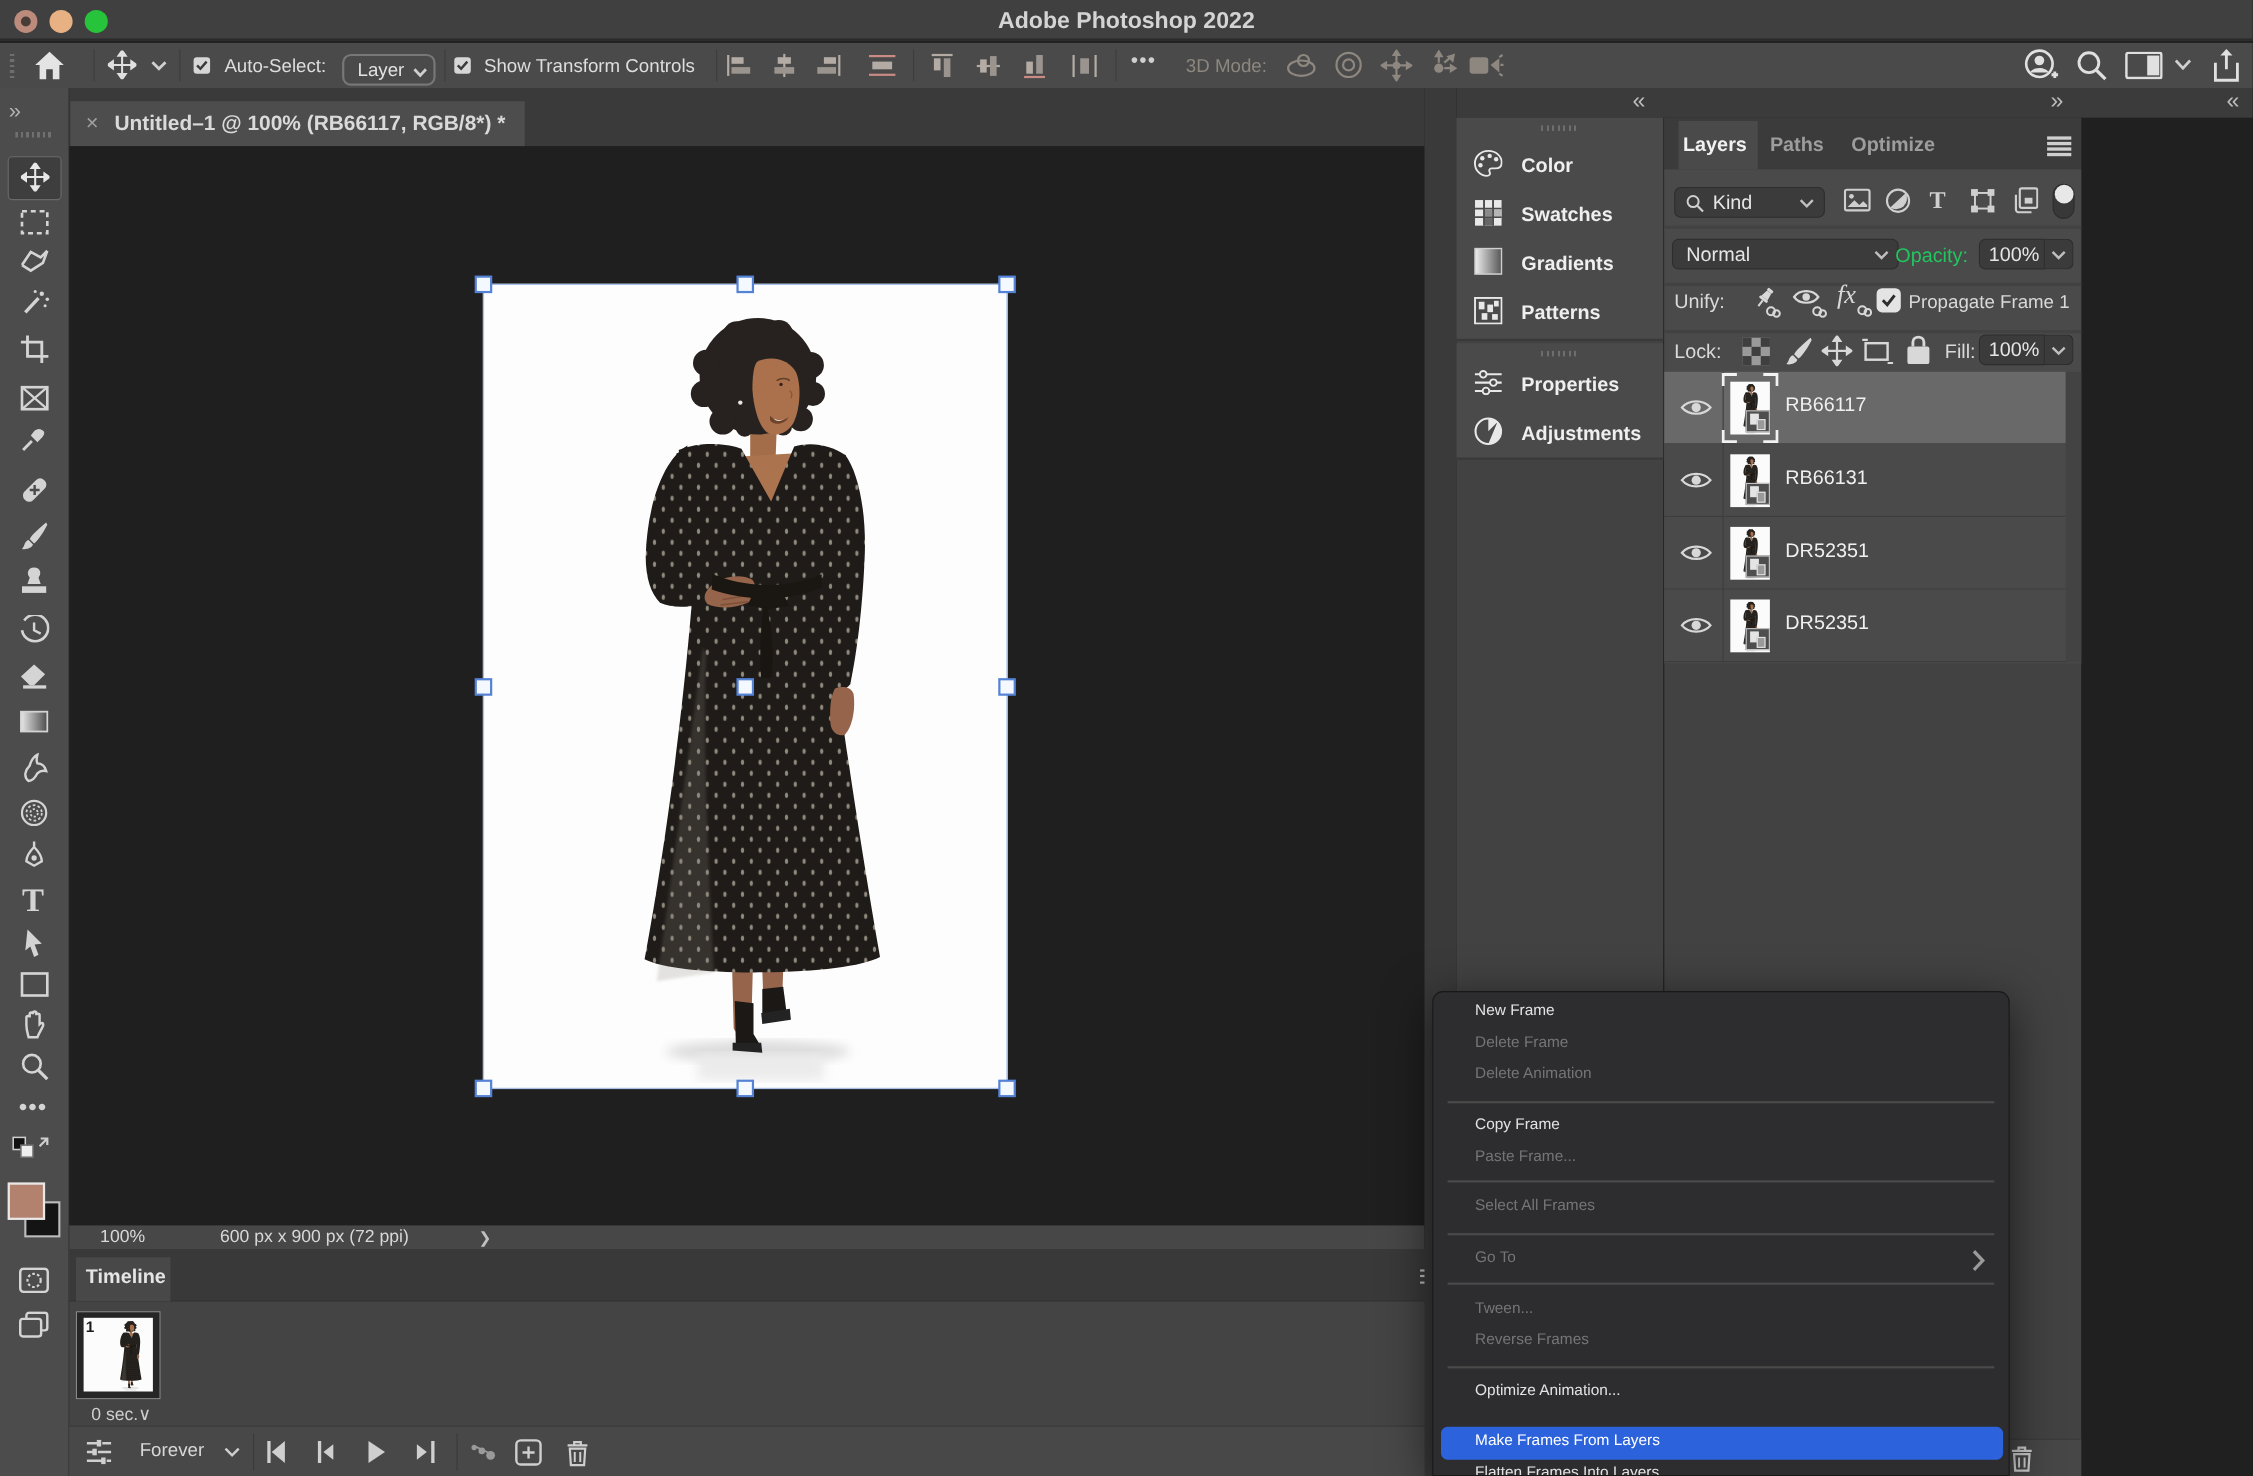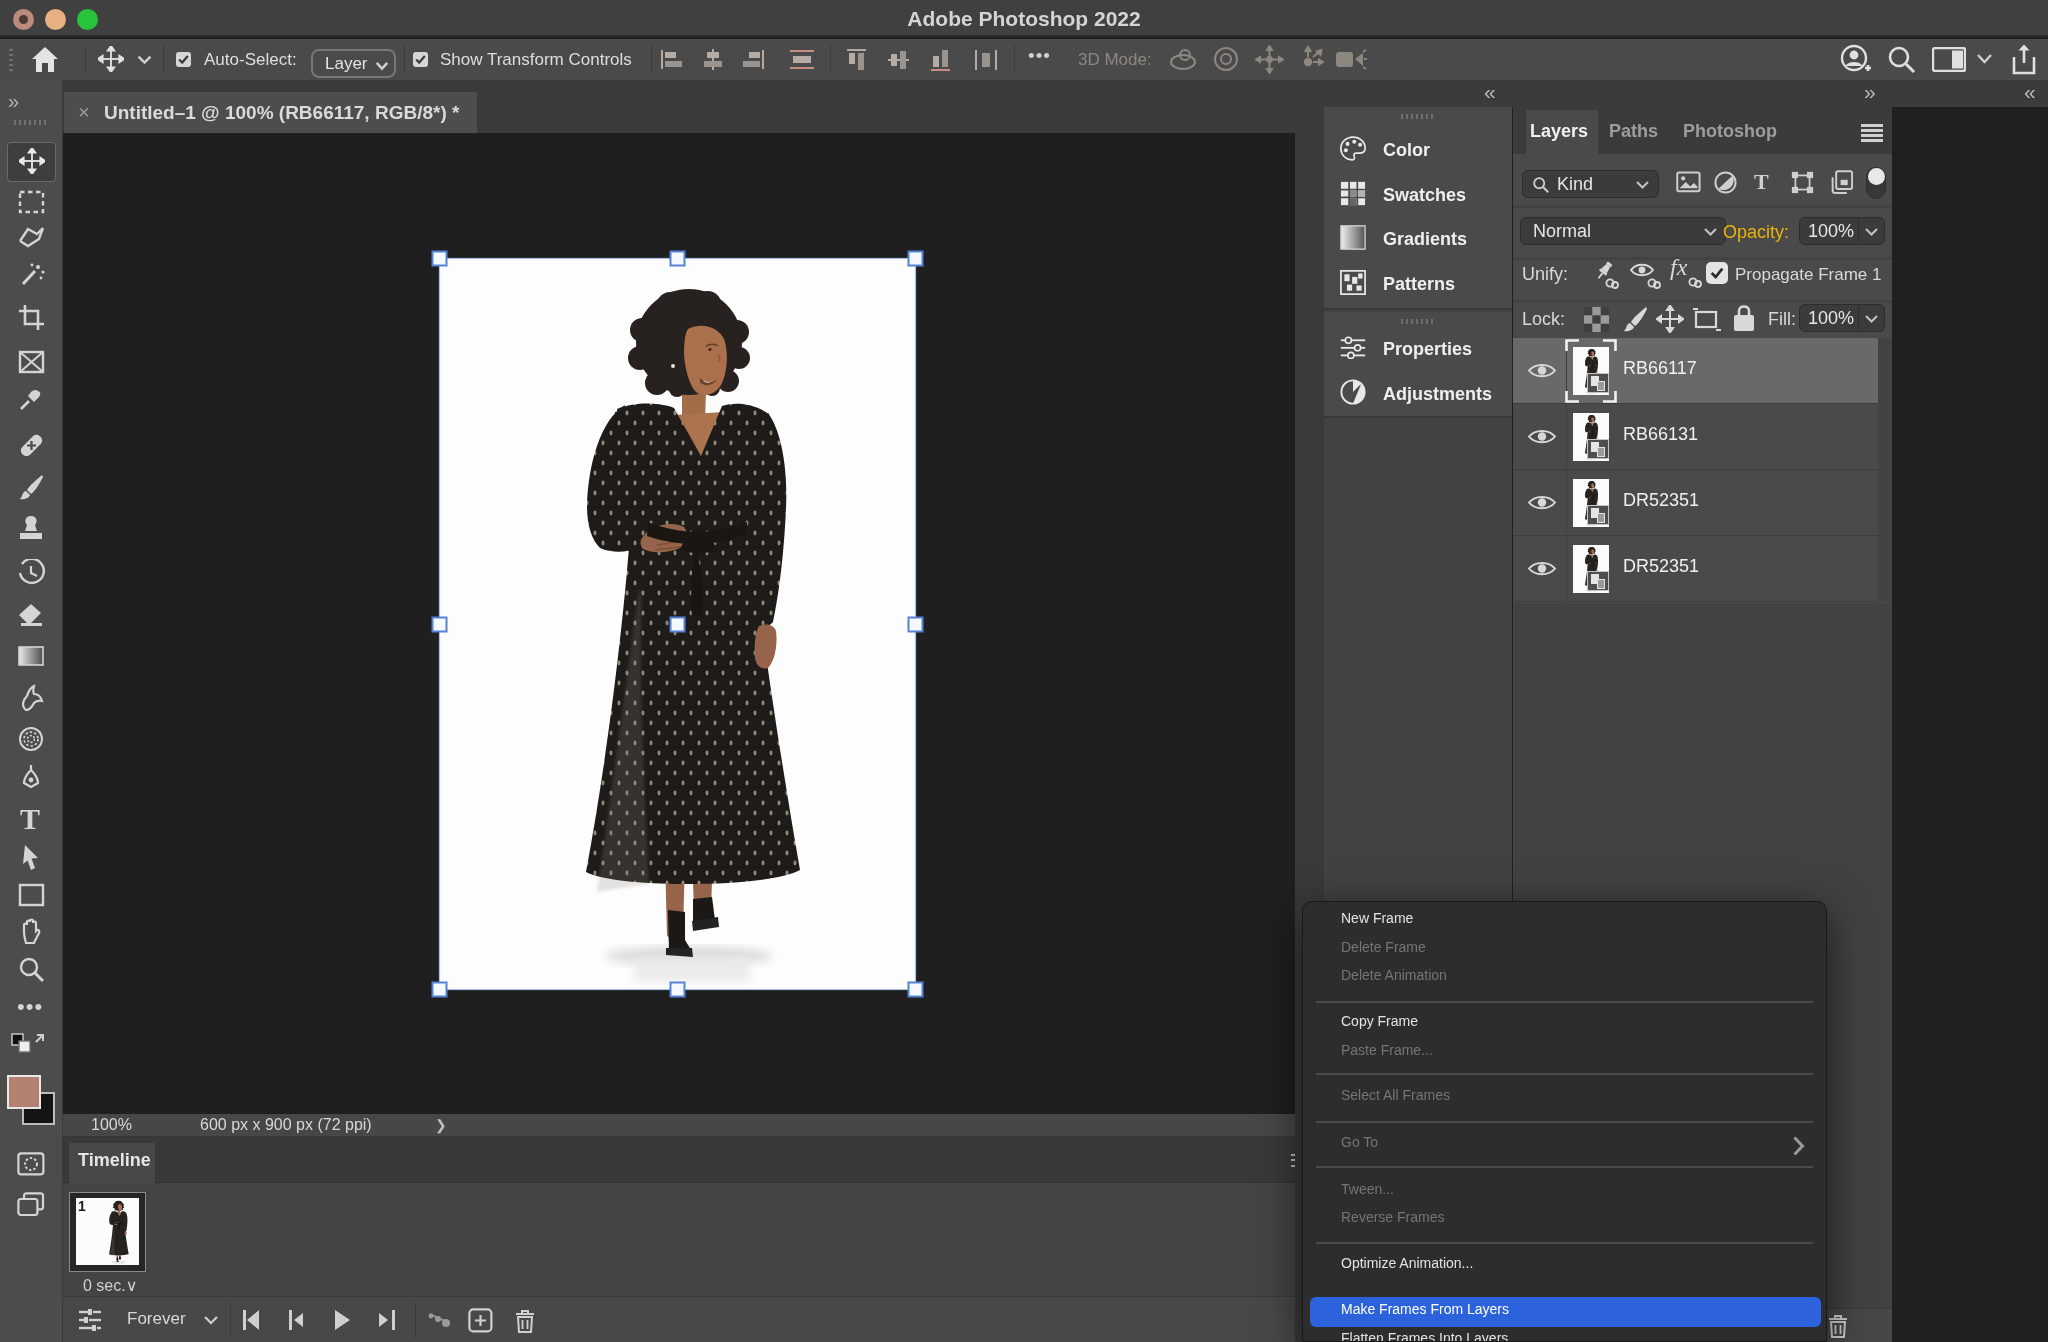--- a/index.html
+++ b/index.html
@@ -561,21 +561,21 @@
     </svg>
     <div class="abs" style="left:59px;top:277px;font-size:18px;font-weight:bold;color:#efefef;">Adjustments</div>
   </div>
 
 <div id="panel-layers" class="abs" style="left:1513px;top:107px;width:379px;height:1235px;background:#424242;">
 
     <div class="abs" style="left:0;top:0;width:379px;height:47px;background:#3b3b3b;"></div>
     <div class="abs" style="left:13px;top:3px;width:72px;height:44px;background:#4a4a4a;"></div>
     <div class="abs" style="left:17px;top:14px;font-size:18px;font-weight:bold;color:#f1f1f1;">Layers</div>
     <div class="abs" style="left:96px;top:14px;font-size:18px;font-weight:bold;color:#9d9d9d;">Paths</div>
-    <div class="abs" style="left:170px;top:14px;font-size:18px;font-weight:bold;color:#9d9d9d;">Photoshop</div>
+    <div class="abs" style="left:170px;top:14px;font-size:18px;font-weight:bold;color:#9d9d9d;">Optimize</div>
     <div class="abs" style="left:348px;top:17px;width:22px;height:2.6px;background:#cfcfcf;box-shadow:0 5px #cfcfcf,0 10px #cfcfcf,0 15px #cfcfcf;"></div>
 
     <div class="abs" style="left:0;top:47px;width:379px;height:449px;background:#4a4a4a;"></div>
 
     <div class="abs" style="left:9px;top:63px;width:137px;height:28px;background:#3b3b3b;border:1.6px solid #2d2d2d;border-radius:6px;">
       <svg class="ico" style="left:9px;top:5px;" width="18" height="18" viewBox="0 0 20 20">
           <circle cx="8" cy="8" r="5.6" stroke="#cfcfcf" stroke-width="2" fill="none"></circle>
           <line x1="12.5" y1="12.5" x2="18" y2="18" stroke="#cfcfcf" stroke-width="2.2"></line>
         </svg>
       <div class="abs" style="left:34px;top:3px;font-size:18px;color:#e6e6e6;">Kind</div>
@@ -610,21 +610,21 @@
     <div class="abs" style="left:353px;top:60px;width:20px;height:32px;border-radius:10px;background:#383838;border:1px solid #2d2d2d;"></div>
     <div class="abs" style="left:354.5px;top:61px;width:17px;height:17px;border-radius:50%;background:#e8e8e8;"></div>
 
     <div class="abs" style="left:0;top:98px;width:379px;height:3px;background:#424242;"></div>
     <div class="abs" style="left:7px;top:110px;width:206px;height:28px;background:#3b3b3b;border:1.6px solid #2d2d2d;border-radius:6px;">
       <div class="abs" style="left:12px;top:3px;font-size:18px;color:#e6e6e6;">Normal</div>
       <svg class="ico" style="left:182px;top:9px;" width="15" height="10" viewBox="0 0 15 10">
           <path d="M2 2 L7.5 7.5 L13 2" stroke="#bfbfbf" stroke-width="2.2" fill="none"></path>
         </svg>
     </div>
-    <div class="abs" style="left:210px;top:115px;font-size:18px;color:#eab308;text-align:right;">Opacity:</div>
+    <div class="abs" style="left:210px;top:115px;font-size:18px;color:#22c55e;text-align:right;">Opacity:</div>
     <div class="abs" style="left:286px;top:110px;width:60px;height:28px;background:#3b3b3b;border:1.6px solid #2d2d2d;border-radius:6px 0 0 6px;">
       <div class="abs" style="left:8px;top:3px;font-size:18px;color:#e6e6e6;">100%</div>
     </div>
     <div class="abs" style="left:346px;top:110px;width:26px;height:28px;background:#3b3b3b;border:1.6px solid #2d2d2d;border-left:none;border-radius:0 6px 6px 0;">
       <svg class="ico" style="left:5px;top:9px;" width="15" height="10" viewBox="0 0 15 10">
           <path d="M2 2 L7.5 7.5 L13 2" stroke="#bfbfbf" stroke-width="2.2" fill="none"></path>
         </svg>
     </div>
 
     <div class="abs" style="left:0;top:150px;width:379px;height:3px;background:#424242;"></div>

